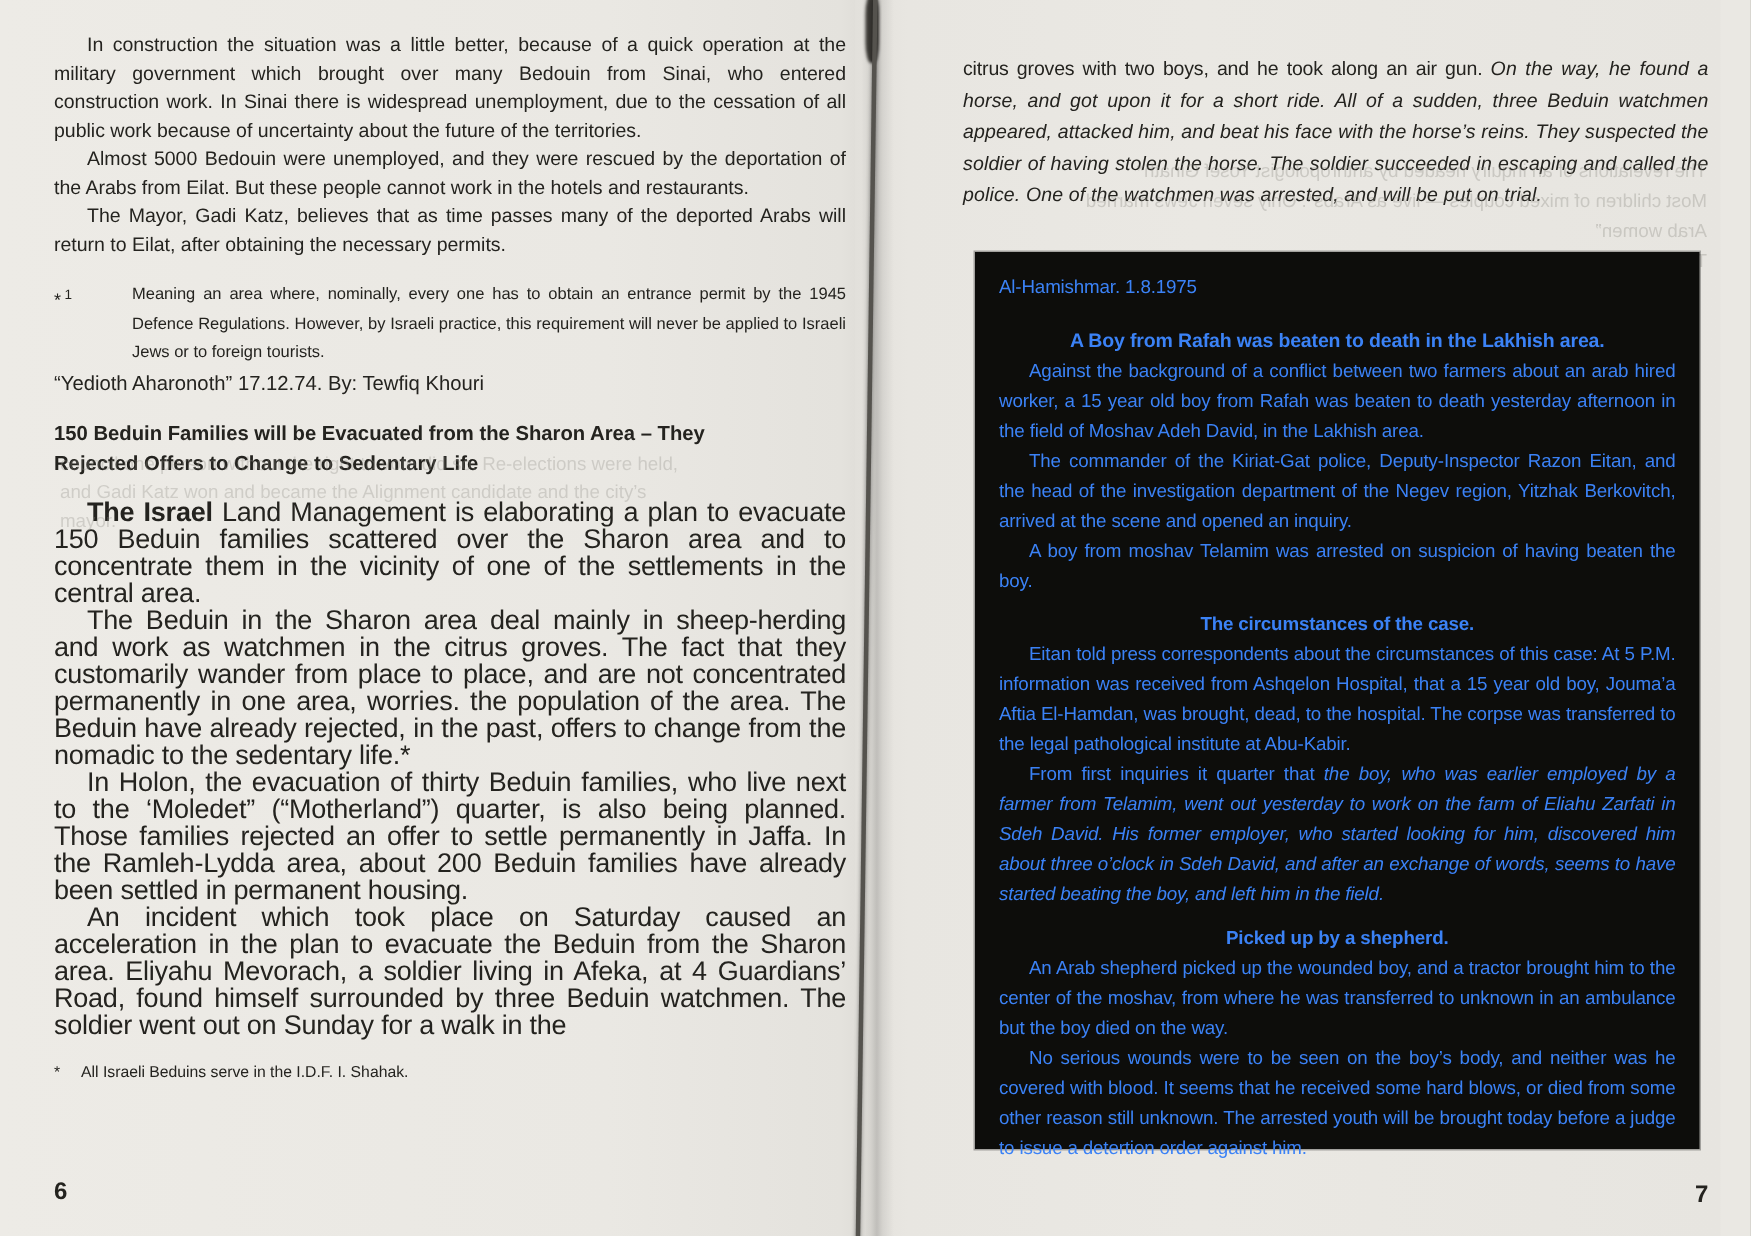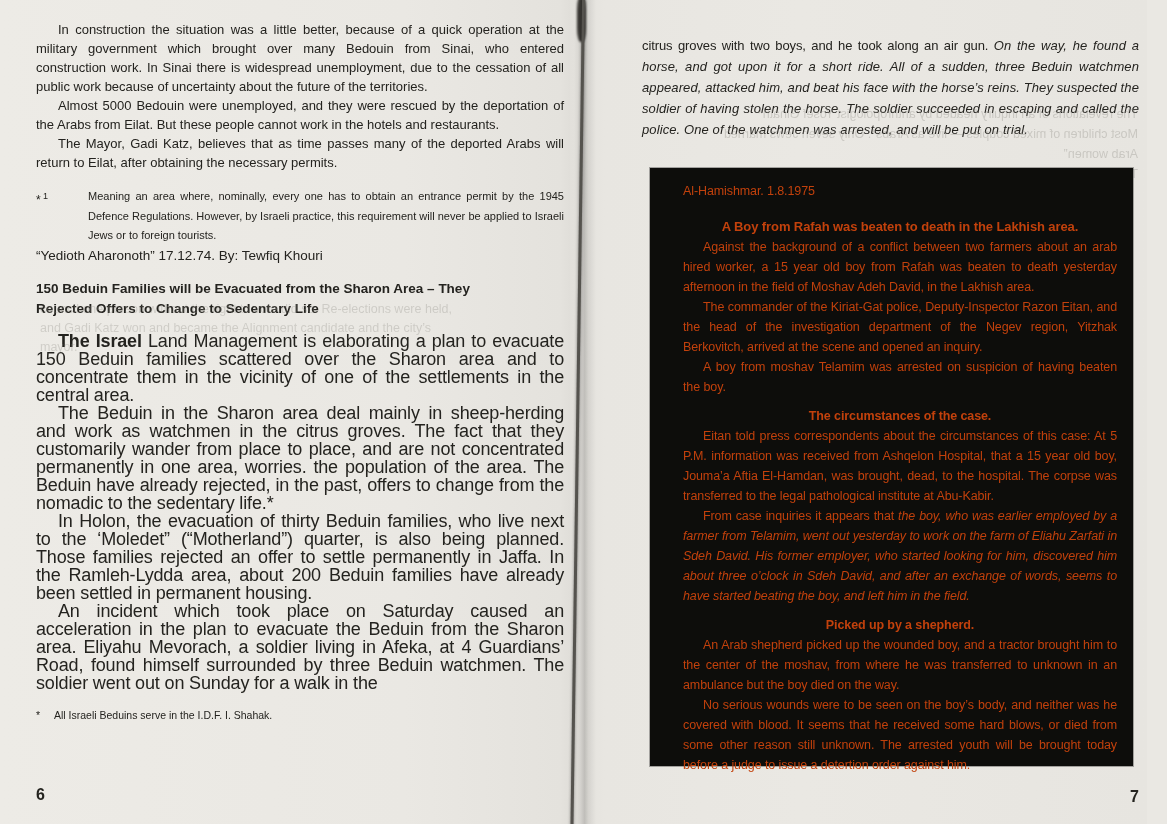--- a/index.html
+++ b/index.html
@@ -33,21 +33,21 @@
   .fn-bottom .fn-marker{position:absolute;left:0;top:0;}
   .pagenum{position:absolute;font-weight:bold;font-size:16px;}
   .pagenum-left{left:36px;top:786px;}
   .pagenum-right{left:1130px;top:788px;}
   
   .r-top{position:absolute;left:72px;top:22px;width:497px;font-size:13px;line-height:21px;text-align:justify;letter-spacing:-0.1px;}
   .r-top i{letter-spacing:0.1px;}
   
   .clipping{
     position:absolute;left:80px;top:168px;width:483px;height:598px;box-sizing:border-box;
-    background:#0d0d0b;color:#c2410c;padding:13px 16px 12px 33px;
+    background:#0d0d0b;color:#3b82f6;padding:13px 16px 12px 16px;
     font-size:12.5px;line-height:20px;text-align:justify;letter-spacing:-0.1px;
     box-shadow:0 0 0 1px rgba(0,0,0,.3);
   }
   .clipping p{margin:0;text-indent:20px;}
   .clip-source{font-size:12.5px;text-align:left;}
   .clip-headline{margin-top:16px;text-align:center;font-weight:bold;font-size:13px;}
   .clip-first{margin-top:17px;}
   .clip-subhead{margin-top:9px;text-align:center;font-weight:bold;font-size:12.5px;}
   
   .bleed{position:absolute;color:#8d8b84;opacity:.38;filter:blur(0.5px);font-size:12.5px;line-height:19px;pointer-events:none;}
@@ -111,21 +111,21 @@
     </div>
 
     <div class="clipping">
       <div class="clip-source">Al-Hamishmar. 1.8.1975</div>
       <div class="clip-headline">A Boy from Rafah was beaten to death in the Lakhish area.</div>
       <p class="clip-first">Against the background of a conflict between two farmers about an arab hired worker, a 15 year old boy from Rafah was beaten to death yesterday afternoon in the field of Moshav Adeh David, in the Lakhish area.</p>
       <p>The commander of the Kiriat-Gat police, Deputy-Inspector Razon Eitan, and the head of the investigation department of the Negev region, Yitzhak Berkovitch, arrived at the scene and opened an inquiry.</p>
       <p>A boy from moshav Telamim was arrested on suspicion of having beaten the boy.</p>
       <div class="clip-subhead">The circumstances of the case.</div>
       <p>Eitan told press correspondents about the circumstances of this case: At 5 P.M. information was received from Ashqelon Hospital, that a 15 year old boy, Jouma’a Aftia El-Hamdan, was brought, dead, to the hospital. The corpse was transferred to the legal pathological institute at Abu-Kabir.</p>
-      <p><span>From case inquiries it appears that </span><i>the boy, who was earlier employed by a farmer from Telamim, went out yesterday to work on the farm of Eliahu Zarfati in Sdeh David. His former employer, who started looking for him, discovered him about three o’clock in Sdeh David, and after an exchange of words, seems to have started beating the boy, and left him in the field.</i></p>
+      <p><span>From first inquiries it quarter that </span><i>the boy, who was earlier employed by a farmer from Telamim, went out yesterday to work on the farm of Eliahu Zarfati in Sdeh David. His former employer, who started looking for him, discovered him about three o’clock in Sdeh David, and after an exchange of words, seems to have started beating the boy, and left him in the field.</i></p>
       <div class="clip-subhead">Picked up by a shepherd.</div>
       <p>An Arab shepherd picked up the wounded boy, and a tractor brought him to the center of the moshav, from where he was transferred to unknown in an ambulance but the boy died on the way.</p>
       <p>No serious wounds were to be seen on the boy’s body, and neither was he covered with blood. It seems that he received some hard blows, or died from some other reason still unknown. The arrested youth will be brought today before a judge to issue a detertion order against him.</p>
 
     </div>
 
   </div>
 
   <div class="pagenum pagenum-right">7</div>
 

